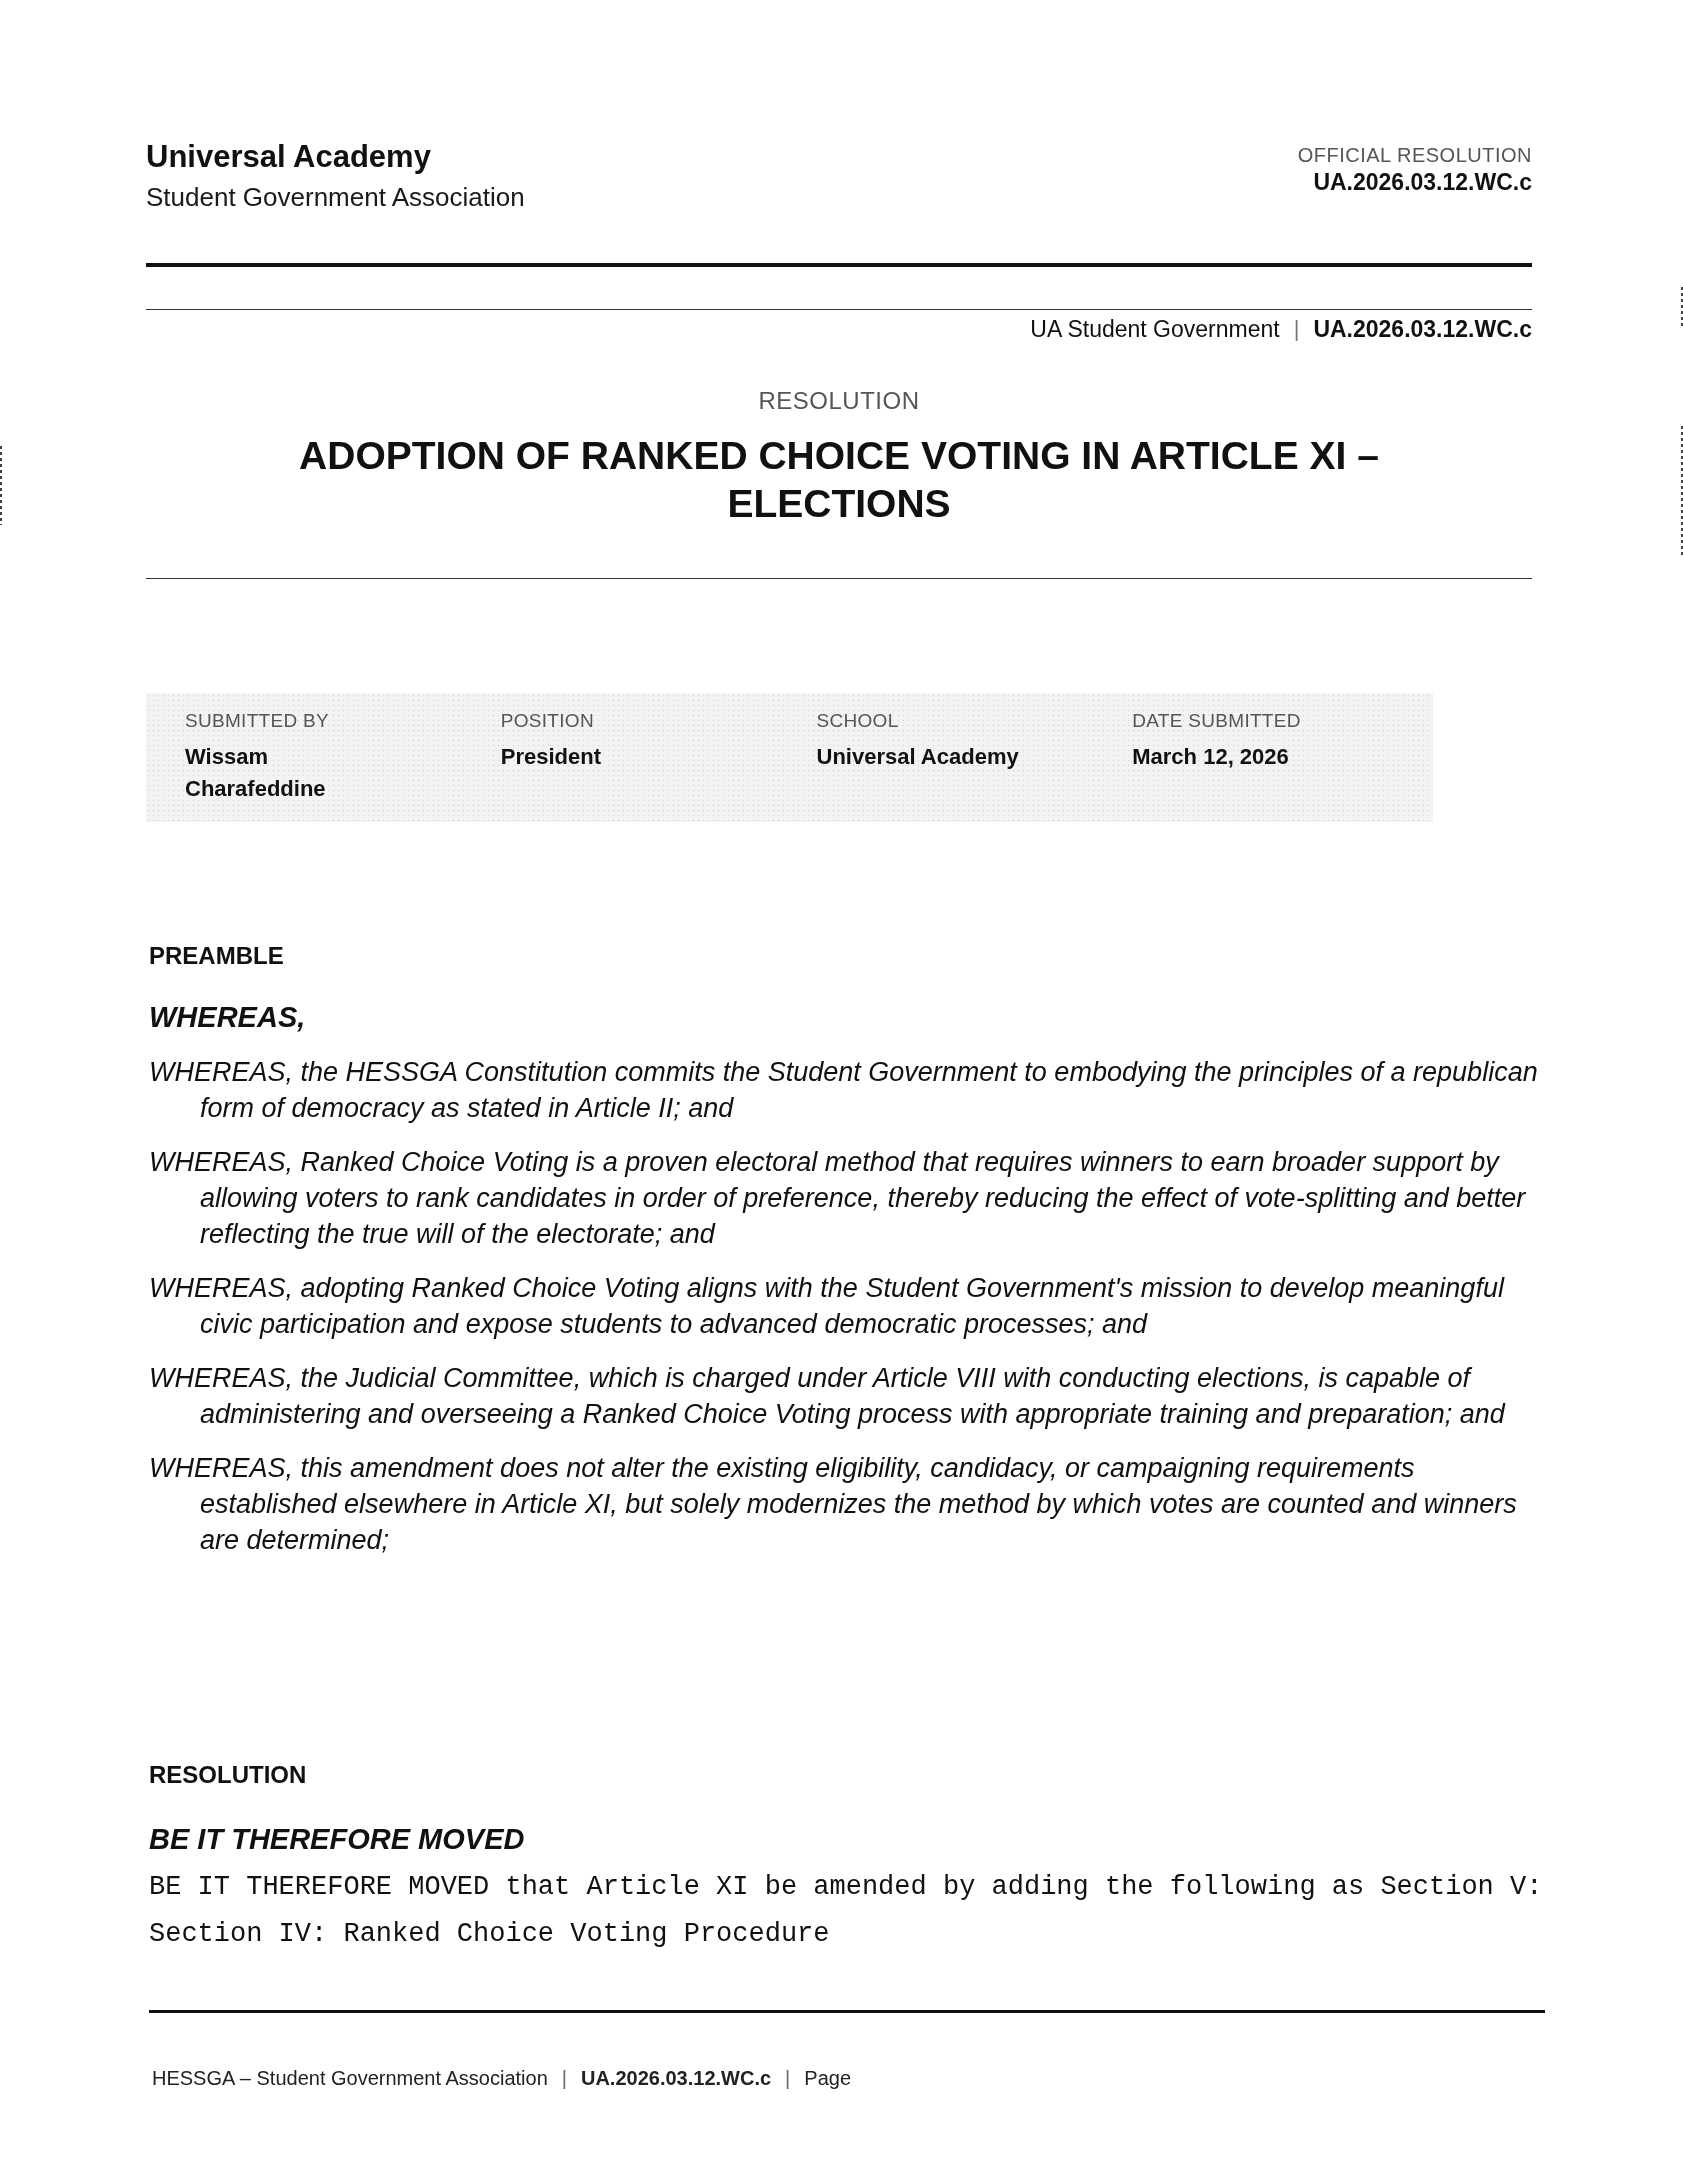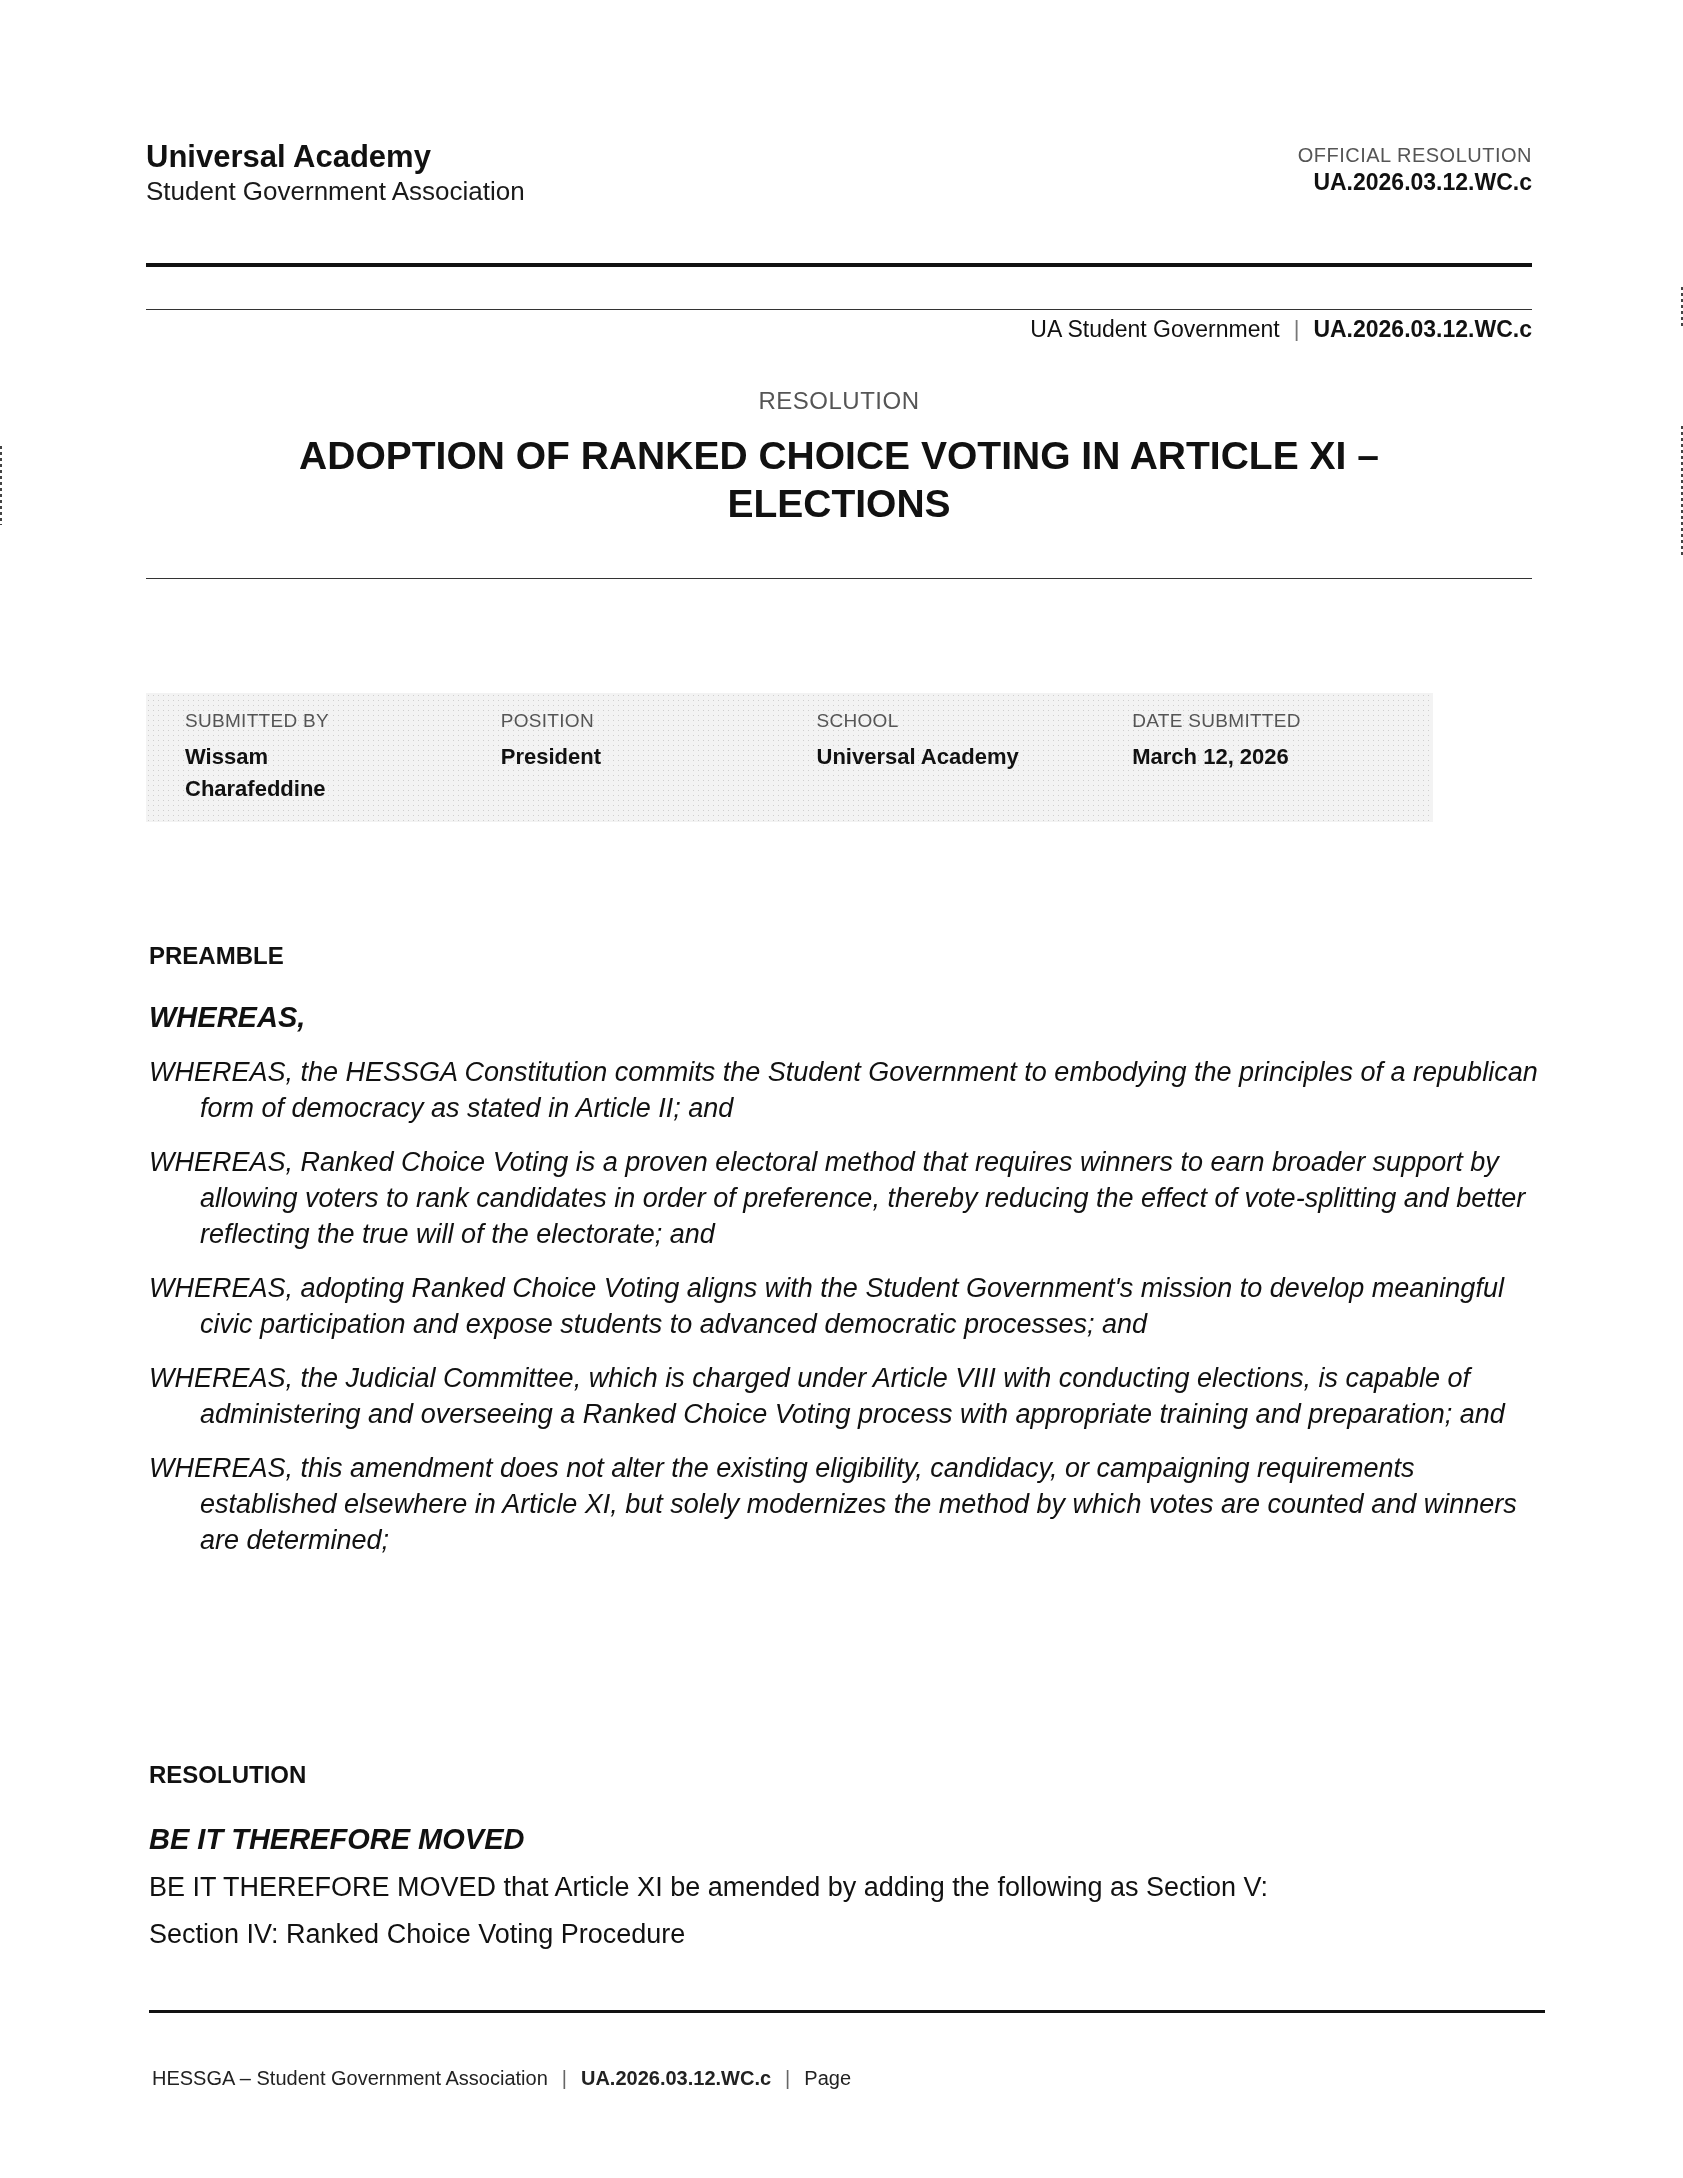--- a/index.html
+++ b/index.html
@@ -30,20 +30,21 @@
   .org-name {
     font-weight: bold;
     font-size: 31px;
     line-height: 36px;
     color: #111;
   }
   .org-sub {
     font-size: 26px;
     line-height: 32px;
     color: #1a1a1a;
+    margin-top: 6px;
   }
   .official-block {
     position: absolute;
     right: 151px;
     top: 142px;
     text-align: right;
   }
   .official-label {
     font-size: 20px;
     letter-spacing: 0.5px;
@@ -172,20 +173,21 @@
     padding-left: 51px;
     text-indent: -51px;
     margin-bottom: 18px;
     color: #111;
   }
   .plain-line {
     position: absolute;
     left: 149px;
     font-size: 27px;
     line-height: 34px;
+    font-family: Liberation Mono, monospace;
   }
   .footer-rule {
     position: absolute;
     left: 149px;
     top: 2010px;
     width: 1396px;
     height: 3px;
     background: #111;
   }
   .footer {

